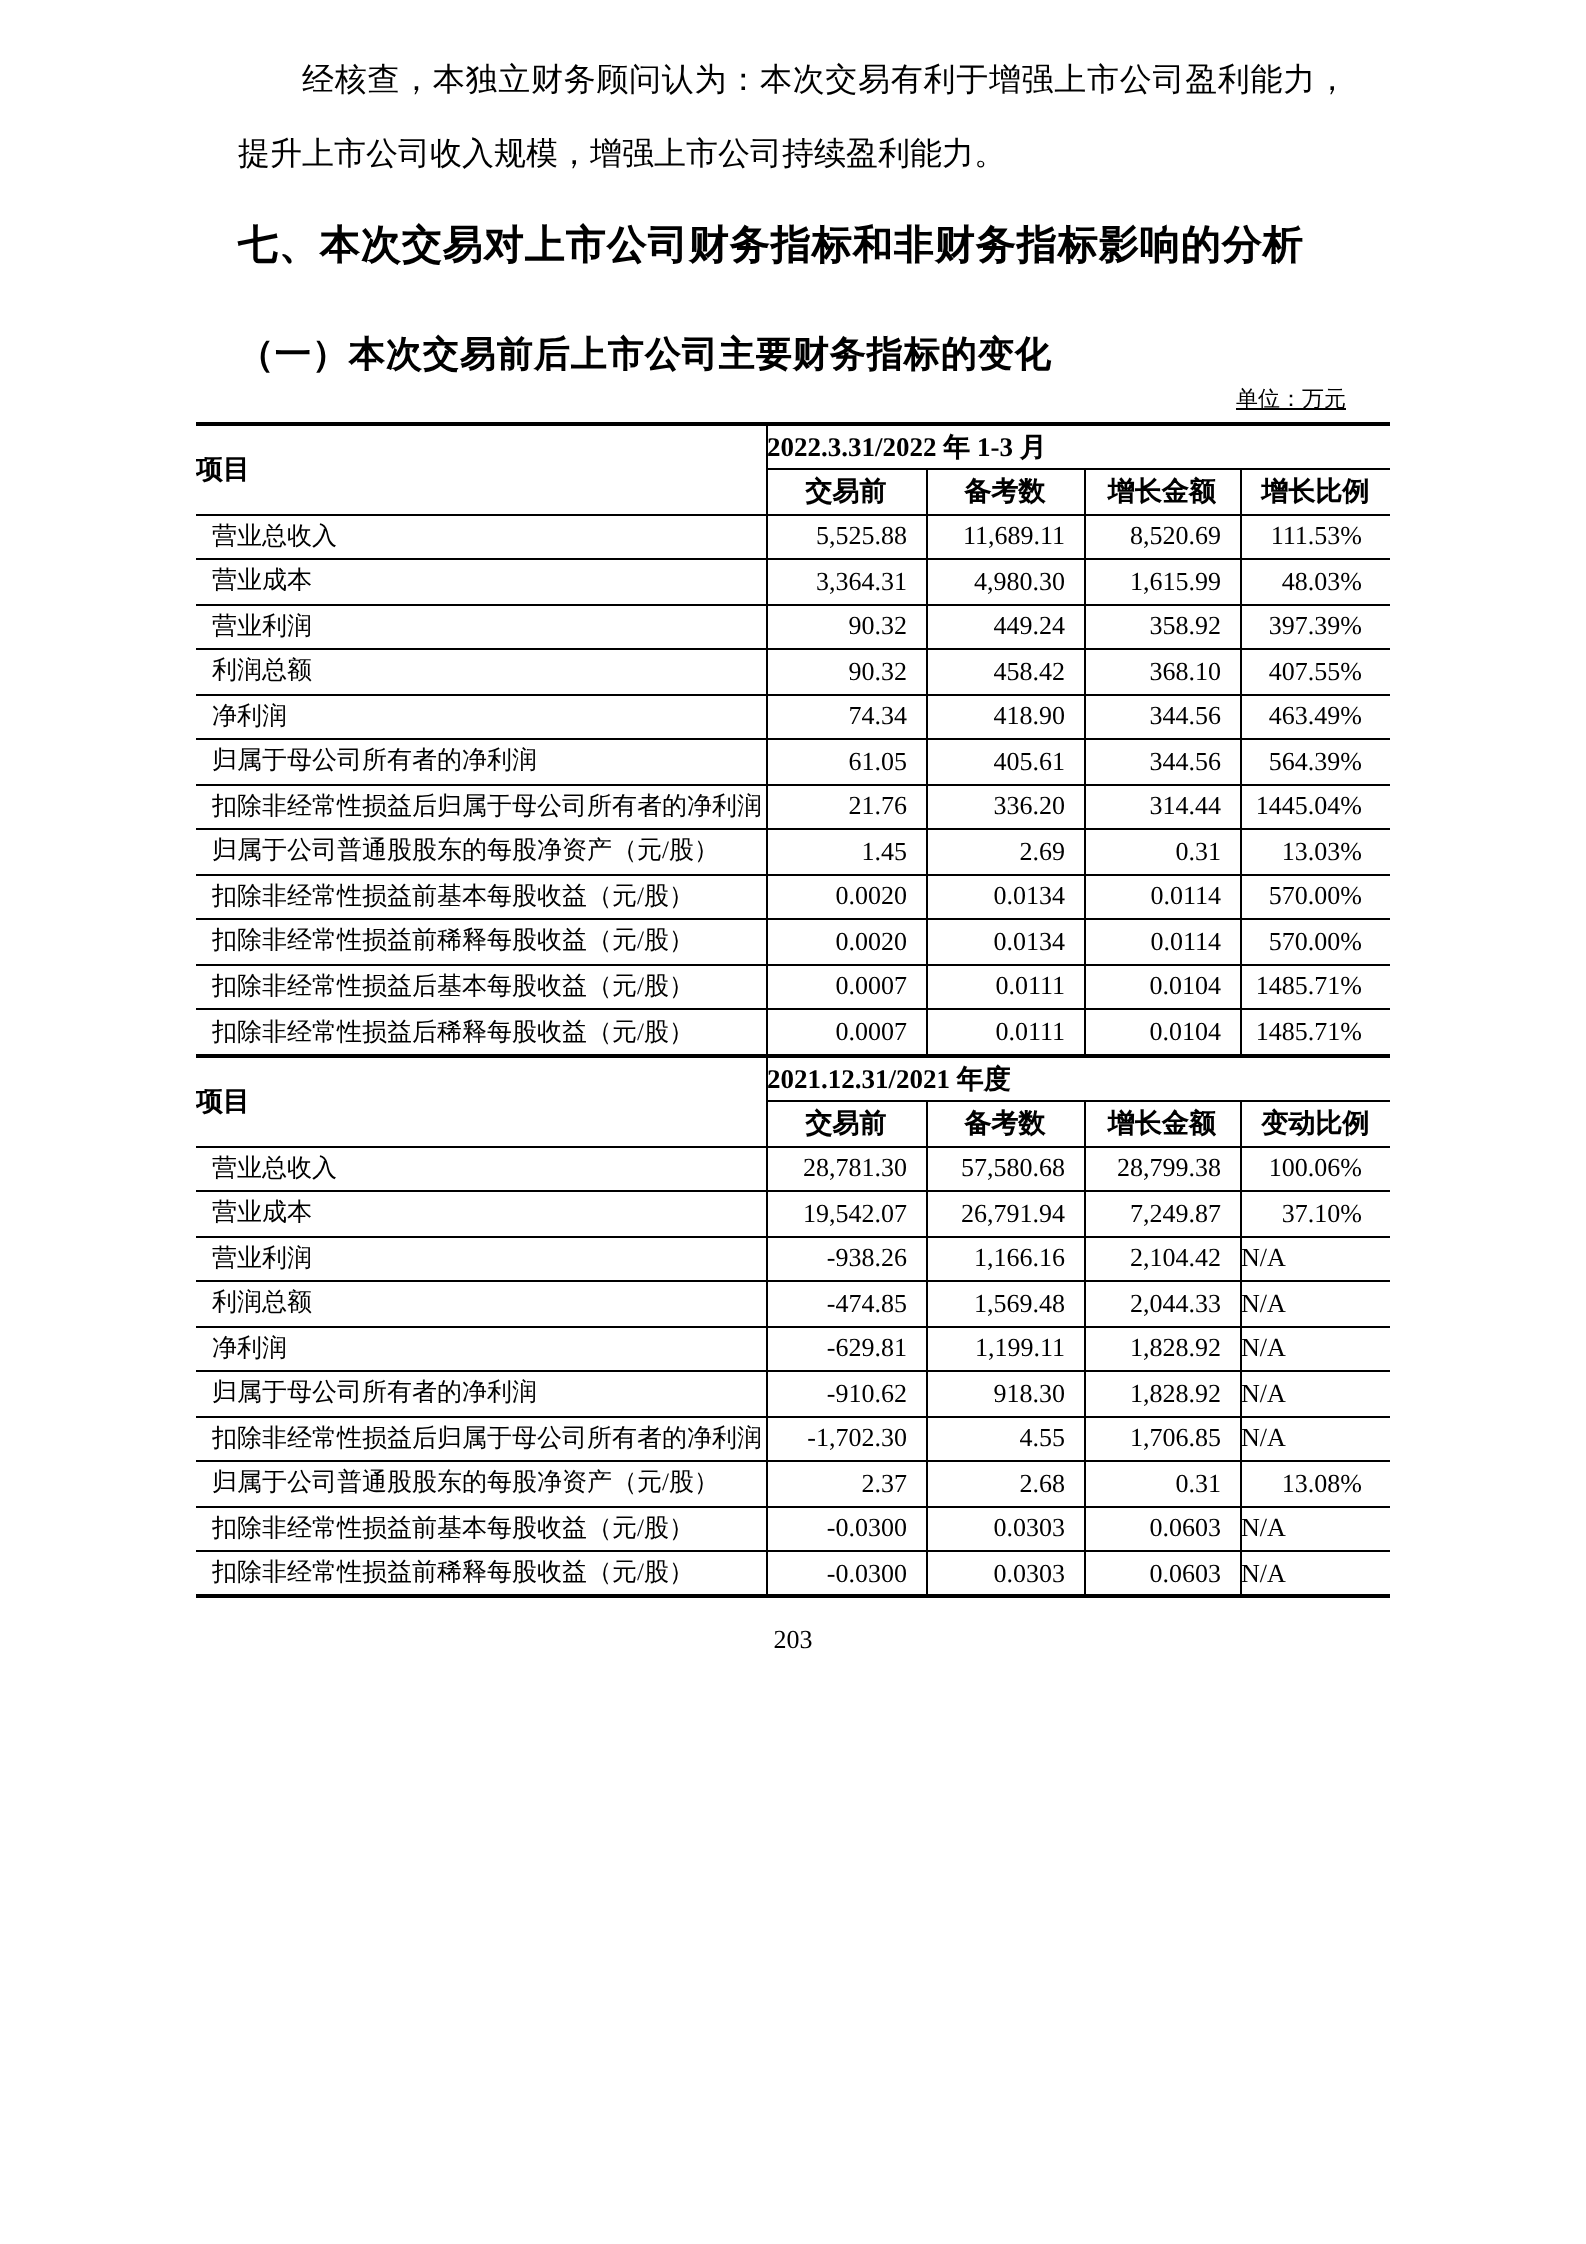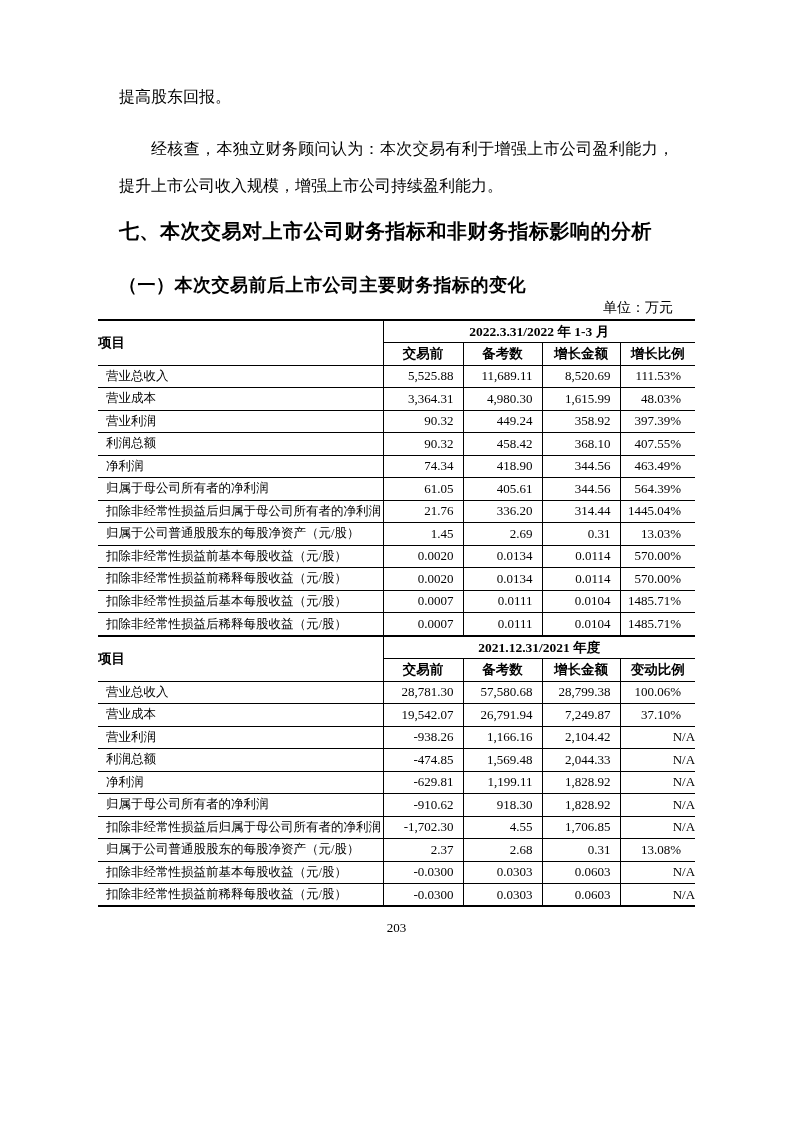--- a/index.html
+++ b/index.html
@@ -34,23 +34,24 @@
   }
   h2.subsec {
     font-family:"Liberation Sans","DejaVu Sans",sans-serif;
     font-weight:bold;
     font-size:18px; line-height:24px;
     margin:29px 21px 0 21px;
     letter-spacing:0.5px;
   }
 
   .unit-line {
-    font-size:14px; line-height:18px;
+    font-size:11px; line-height:18px;
     text-align:right;
     margin:2px 22px 2px 0;
+    text-decoration:underline;
   }
 
   table.fin-table {
     width:597px;
     border-collapse:collapse;
     table-layout:fixed;
     border-top:2.5px solid #000;
   }
   table.t2 { border-bottom:2.5px solid #000; }
 
@@ -61,21 +62,21 @@
   }
   .fin-table tr { height:22.5px; }
 
   
   .fin-table td.item-h {
     text-align:left; font-weight:bold;
     font-family:"Liberation Sans","DejaVu Sans",sans-serif;
     font-size:13.5px;
   }
   .fin-table td.period-h {
-    text-align:center; font-weight:bold;
+    font-weight:bold;
     border-left:1px solid #000;
     border-bottom:1px solid #000;
     font-size:13.5px;
   }
   .fin-table tr.subhead td {
     text-align:center; font-weight:bold;
     font-family:Liberation Sans, sans-serif;
     border-left:1px solid #000;
     border-bottom:1.5px solid #000;
     font-size:13.5px;
@@ -86,35 +87,34 @@
   .fin-table tbody td.label {
     text-align:left; padding-left:8px;
     white-space:nowrap;
     font-size:12.5px;
   }
   .fin-table tbody td.num {
     text-align:right; padding-right:9px;
     border-left:1px solid #000;
   }
   .fin-table tbody td.pct { padding-right:14px; }
-  .fin-table tbody td.na { text-align:right; padding-right:0; }
+  .fin-table tbody td.na { text-align:left; padding-right:0; }
 
   .page-number {
     margin-top:13px;
     text-align:center;
     font-size:13px;
   }
 </style>
 </head>
 <body>
 
 <div class="page">
   <div class="content">
 
-    <p class="body-text first">提高股东回报。</p>
 
     <p class="body-text indent opinion">经核查，本独立财务顾问认为：本次交易有利于增强上市公司盈利能力，提升上市公司收入规模，增强上市公司持续盈利能力。</p>
 
     <h1 class="sec">七、本次交易对上市公司财务指标和非财务指标影响的分析</h1>
 
     <h2 class="subsec">（一）本次交易前后上市公司主要财务指标的变化</h2>
 
 
     <div class="unit-line">单位：万元</div>
 

